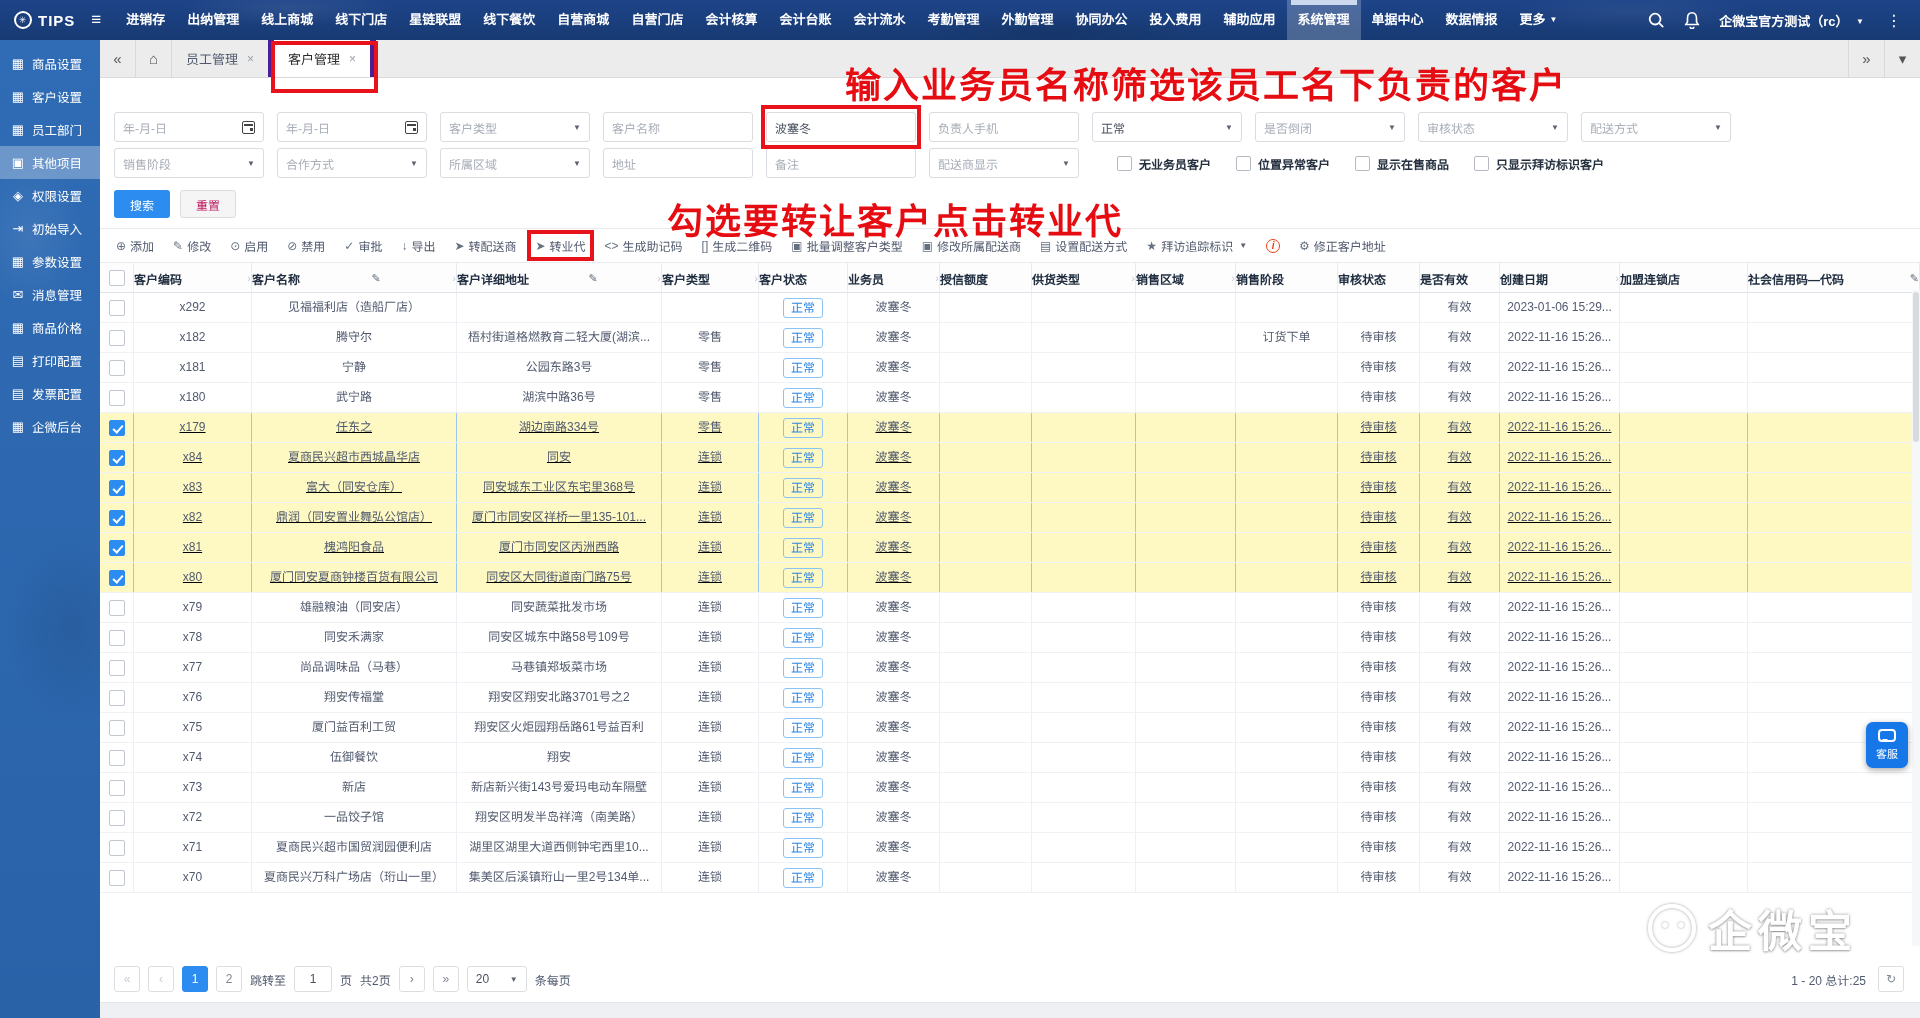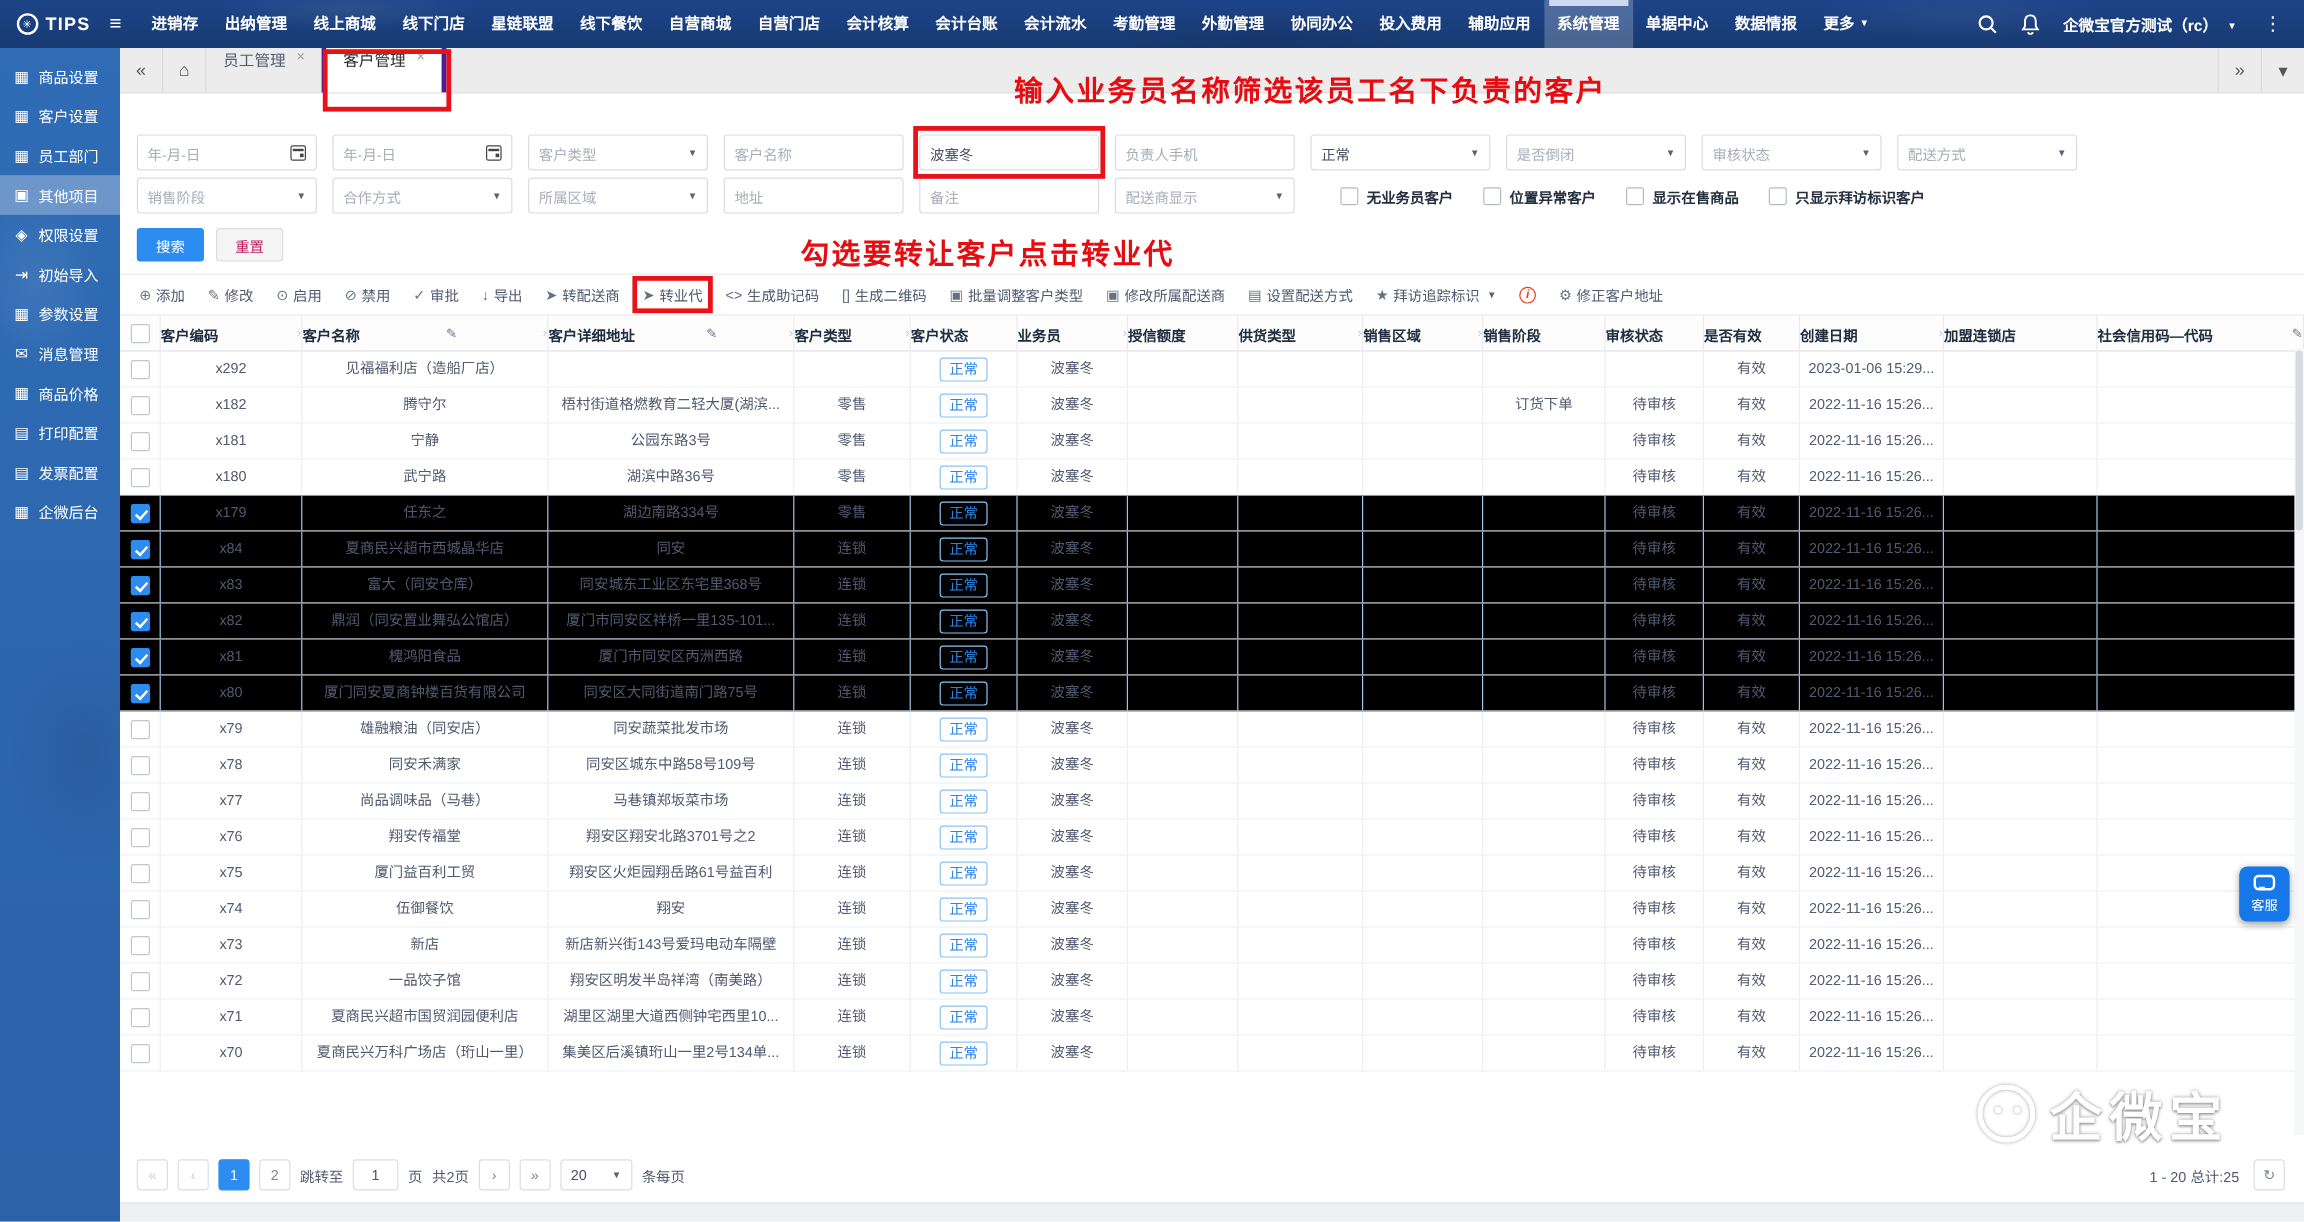--- a/index.html
+++ b/index.html
@@ -45,29 +45,29 @@
 
   
   .main { position:absolute; top:40px; left:100px; width:1820px; height:978px; background:#fff; }
 
   .tabbar { height:38px; background:#ececec; border-bottom:1px solid #d9d9d9;
     display:flex; align-items:stretch; }
   .tab-icon-btn { width:36px; display:flex; align-items:center; justify-content:center;
     color:#555; font-size:15px; border-right:1px solid #d9d9d9; cursor:pointer; }
   .tabbar-right { margin-left:auto; display:flex; }
   .tabbar-right .tab-icon-btn { border-right:none; border-left:1px solid #d9d9d9; }
-  .tab { display:flex; align-items:flex-start; gap:9px; padding:0 14px; font-size:13px;
-    color:#515a6e; border-right:4px solid #4c1d95; cursor:pointer; position:relative; }
+  .tab { display:flex; align-items:center; gap:9px; padding:0 14px; font-size:13px;
+    color:#515a6e; border-right:6px solid #4c1d95; cursor:pointer; position:relative; }
   .tab.active { background:#fff; color:#2b2b2b; }
   .tab .x { color:#98a0ab; font-size:12px; }
   .tab.boxed::after { content:""; position:absolute; left:-3px; top:1px; right:-8px; bottom:-16px;
     border:4px solid #e8131a; z-index:40; pointer-events:none; }
 
   
-  .anno { position:absolute; color:#e60d12; font-weight:bold; font-size:24px;
+  .anno { position:absolute; color:#e60d12; font-weight:bold; font-size:36px;
     letter-spacing:2px; white-space:nowrap; z-index:45; pointer-events:none; }
   .anno1 { left:745px; top:16px; }
   .anno2 { left:567px; top:152px; }
 
   .content { position:relative; height:940px; background:#fff; }
 
   
   .filters { padding:34px 0 0 14px; }
   .frow { display:flex; align-items:center; margin-bottom:6px; }
   .field { width:150px; height:30px; margin-right:13px; border:1px solid #d9dce1; border-radius:3px;
@@ -109,21 +109,21 @@
   .row { display:flex; }
   .thead { height:31px; background:#fdfdfe; border-top:1px solid #e8ecf1; border-bottom:1px solid #dfe3e9; }
   .th { display:flex; align-items:center; justify-content:space-between; gap:3px; height:30px;
     font-size:12px; font-weight:bold; color:#202e40; border-right:1px solid #e8ecf1;
     overflow:hidden; white-space:nowrap; cursor:pointer; }
   .sort { color:#c3c9d2; font-size:11px; font-weight:normal; }
   .pencil { color:#66707e; font-size:11px; font-weight:normal; }
   .tr { height:30px; border-bottom:1px solid #eef1f5; cursor:pointer; }
   .td { line-height:29px; font-size:12px; color:#515a6e; text-align:center;
     border-right:1px solid #eceff3; overflow:hidden; white-space:nowrap; }
-  .tr.checked { background:#000000;text-decoration:underline; }
+  .tr.checked { background:#fef9c3;text-decoration:underline; }
   .tr.checked .td { border-right-color:#9cc7ea; }
   .row > *:nth-child(1) { width:34px; display:flex; align-items:center; justify-content:center; }
   .row > *:nth-child(2) { width:118px; }
   .row > *:nth-child(3) { width:205px; }
   .row > *:nth-child(4) { width:205px; }
   .row > *:nth-child(5) { width:97px; }
   .row > *:nth-child(6) { width:89px; }
   .row > *:nth-child(7) { width:92px; }
   .row > *:nth-child(8) { width:92px; }
   .row > *:nth-child(9) { width:104px; }

